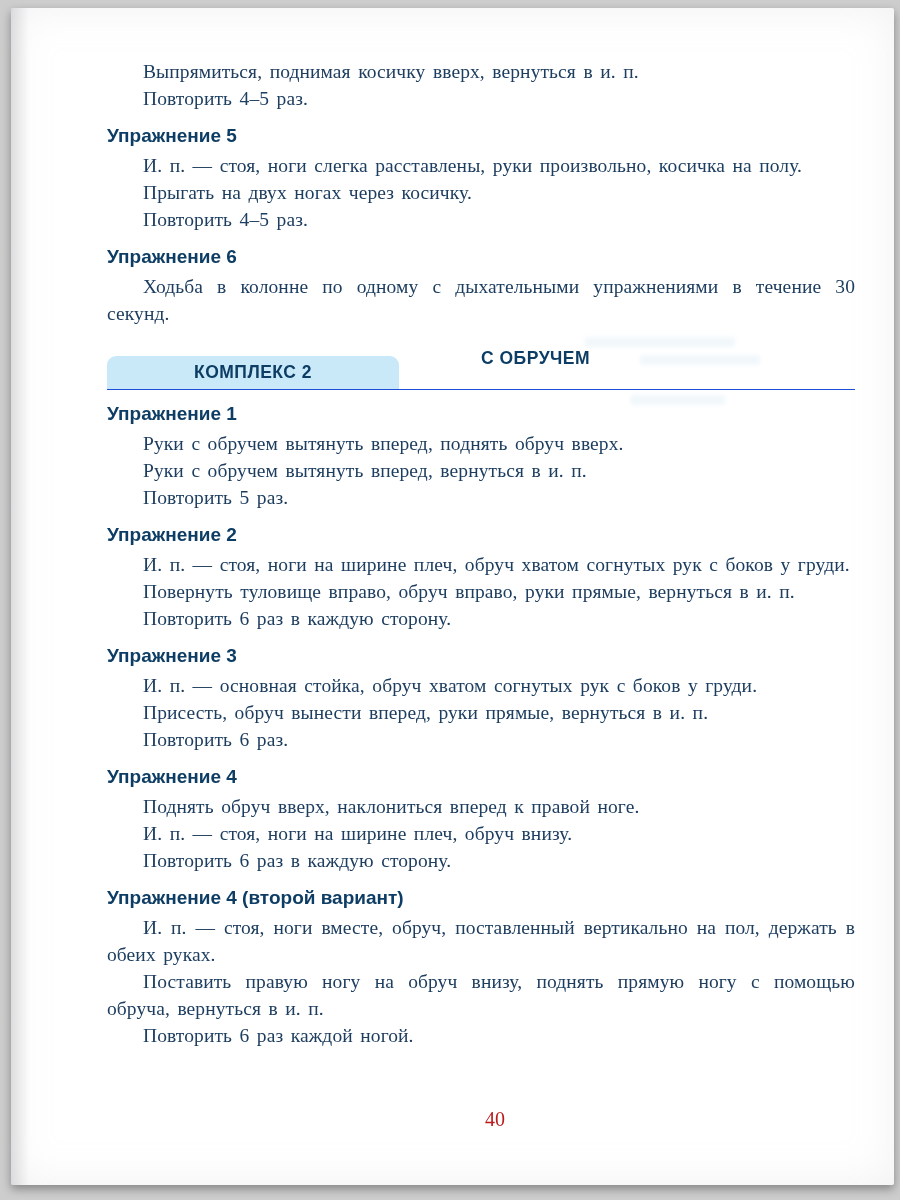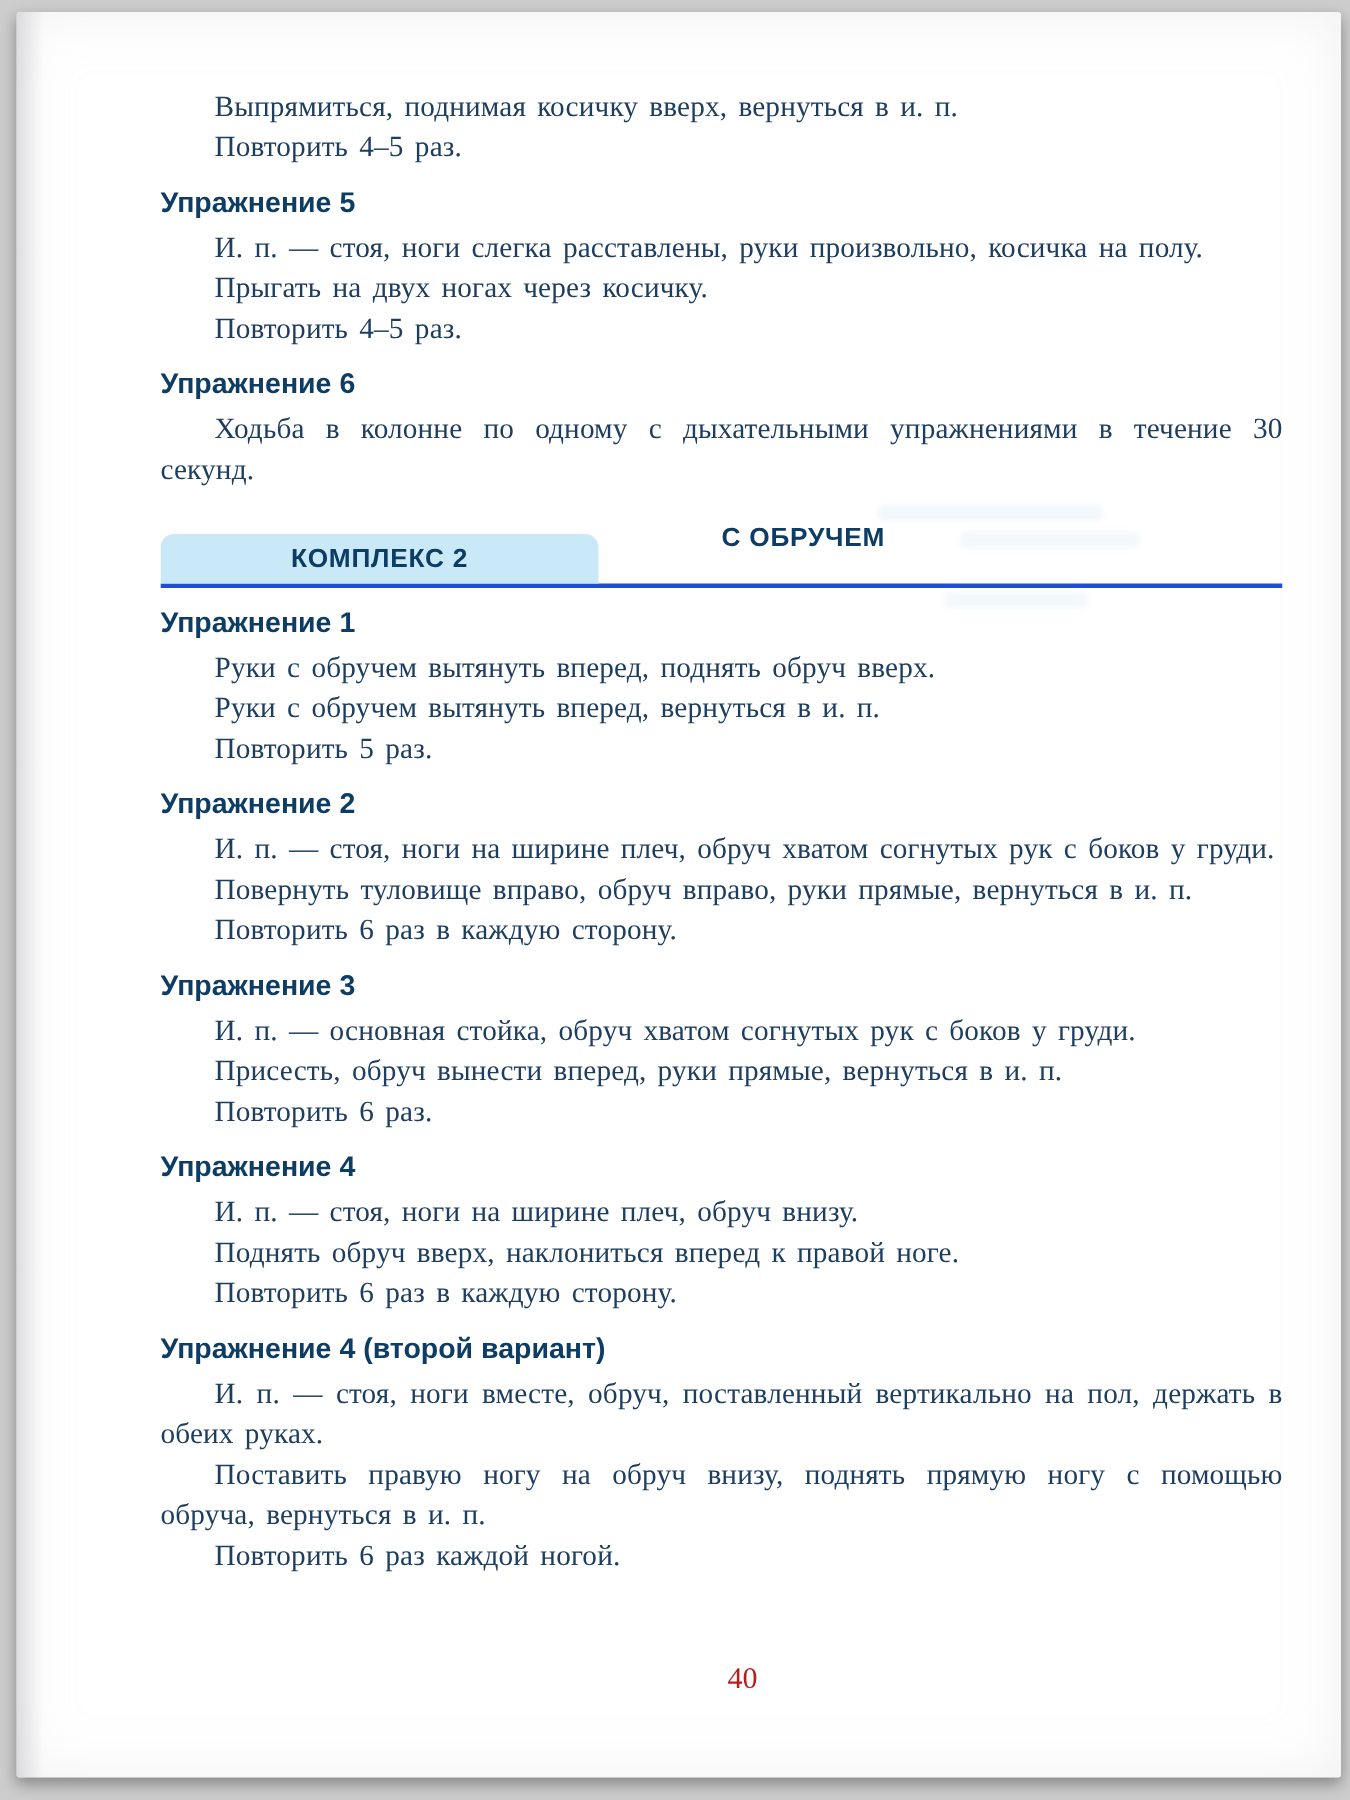--- a/index.html
+++ b/index.html
@@ -59,21 +59,21 @@
     font-weight: bold;
     font-size: 19px;
     line-height: 26px;
     color: #0d3d64;
     margin: 11px 0 3px 0;
   }
   .complex-header {
     position: relative;
     margin: 26px 0 10px 0;
     height: 36px;
-    border-bottom: 3px solid #1d4ed8;
+    border-bottom: 1px solid #1d4ed8;
     display: flex;
     align-items: flex-end;
   }
   .complex-tab {
     width: 292px;
     height: 33px;
     background: #c9e9f8;
     border-radius: 9px 9px 0 0;
     display: flex;
     align-items: center;
@@ -163,22 +163,22 @@
           <p class="body-para">Повторить 6 раз в каждую сторону.</p>
         </div>
         <div class="section">
           <div class="section-title">Упражнение 3</div>
           <p class="body-para">И. п. — основная стойка, обруч хватом согнутых рук с боков у груди.</p>
           <p class="body-para">Присесть, обруч вынести вперед, руки прямые, вернуться в и. п.</p>
           <p class="body-para">Повторить 6 раз.</p>
         </div>
         <div class="section">
           <div class="section-title">Упражнение 4</div>
+          <p class="body-para">Поднять обруч вверх, наклониться вперед к правой ноге.</p>
           <p class="body-para">И. п. — стоя, ноги на ширине плеч, обруч внизу.</p>
-          <p class="body-para">Поднять обруч вверх, наклониться вперед к правой ноге.</p>
           <p class="body-para">Повторить 6 раз в каждую сторону.</p>
         </div>
         <div class="section">
           <div class="section-title">Упражнение 4 (второй вариант)</div>
           <p class="body-para">И. п. — стоя, ноги вместе, обруч, поставленный вертикально на пол, держать в обеих руках.</p>
           <p class="body-para">Поставить правую ногу на обруч внизу, поднять прямую ногу с помощью обруча, вернуться в и. п.</p>
           <p class="body-para">Повторить 6 раз каждой ногой.</p>
         </div>
       </div>
 

